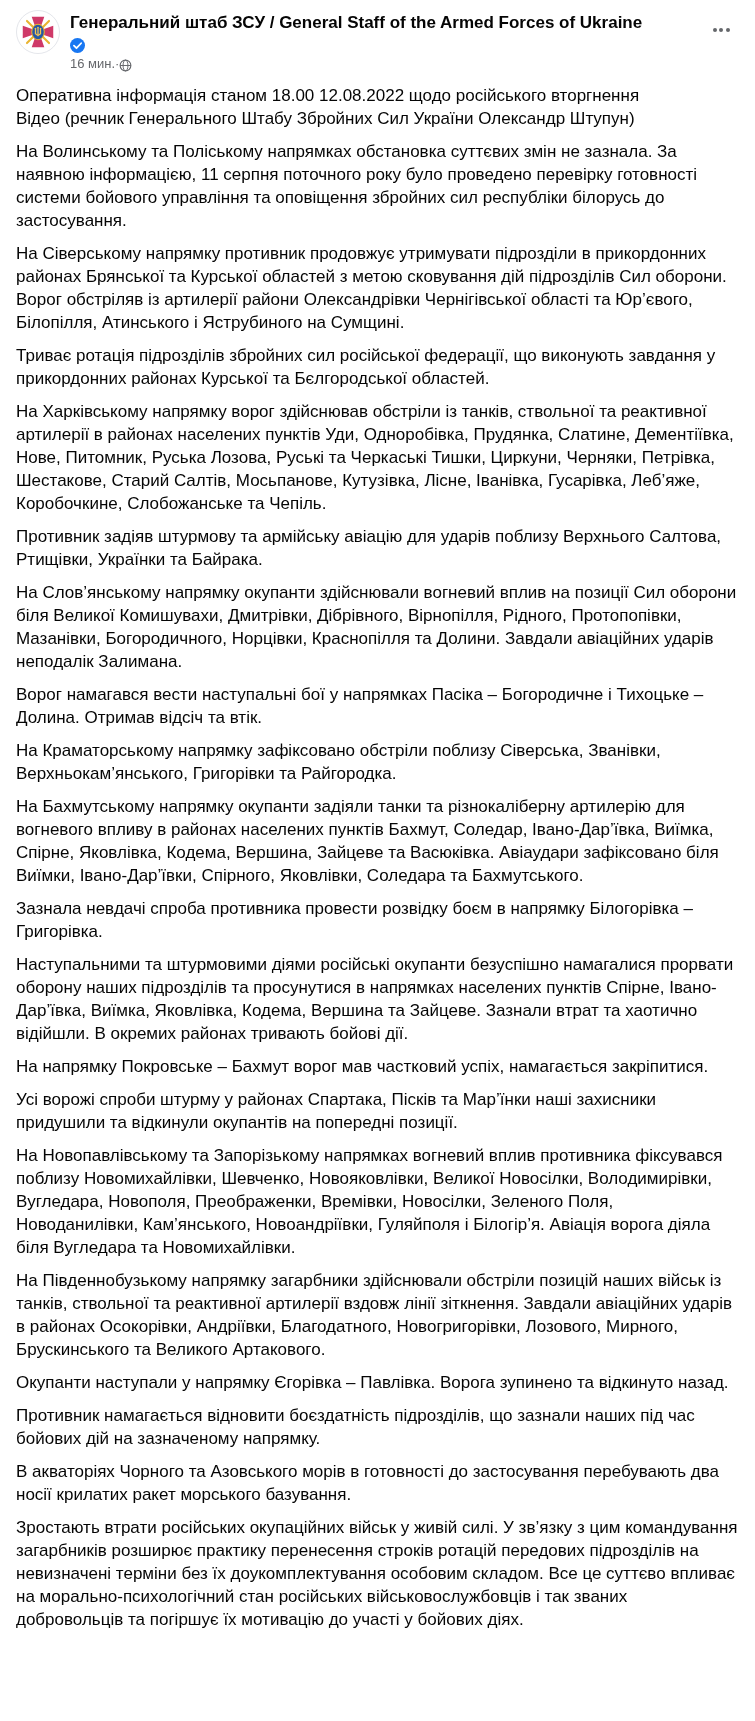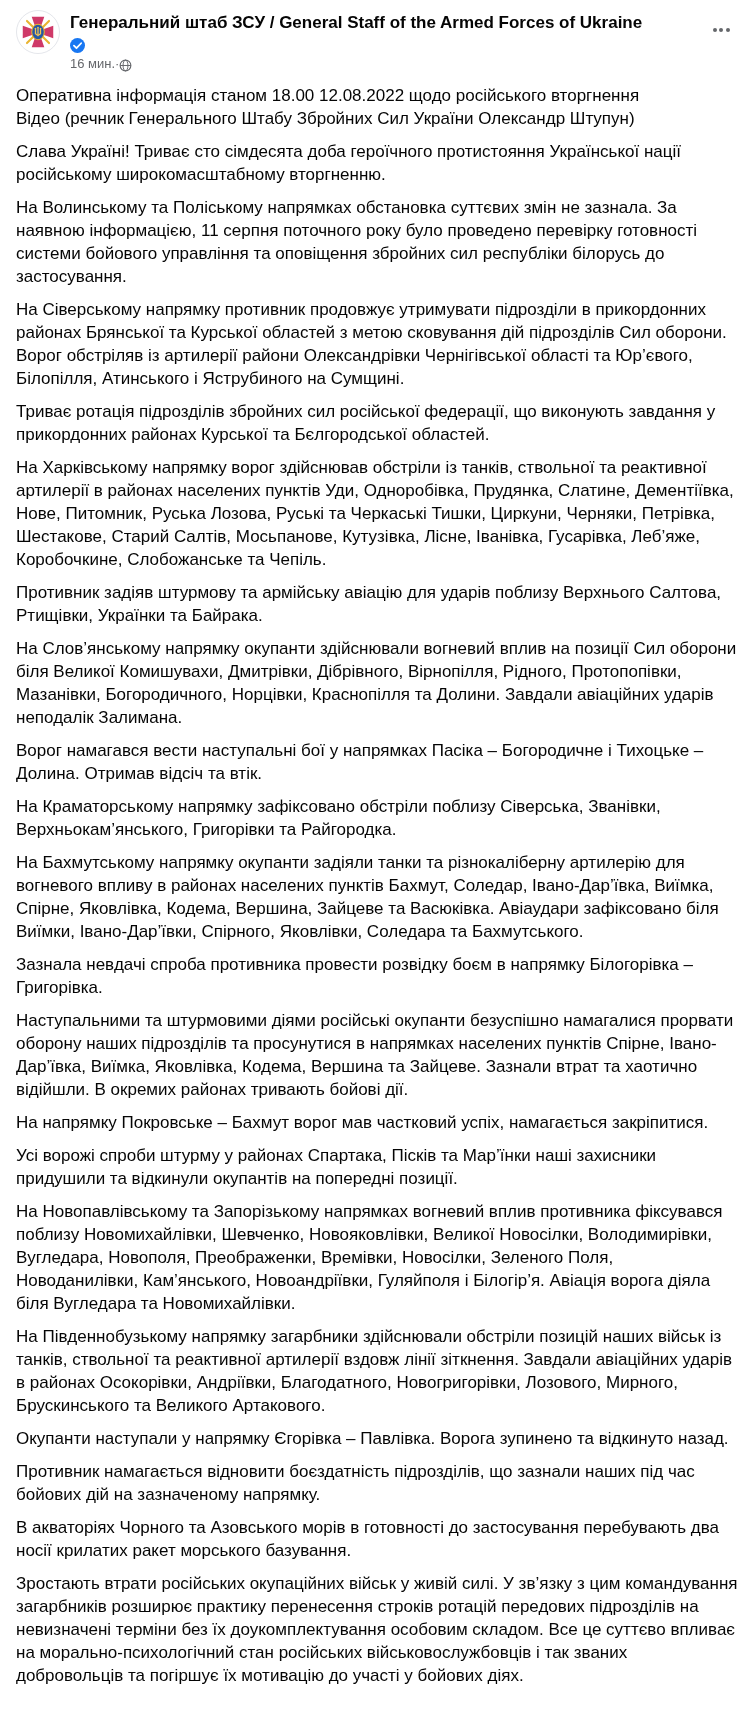--- a/index.html
+++ b/index.html
@@ -146,21 +146,20 @@
       <span class="dot"></span>
       <span class="dot"></span>
       <span class="dot"></span>
     </button>
 
   </div>
 
   <div class="post-text">
       <div class="post-paragraph">Оперативна інформація станом 18.00 12.08.2022 щодо російського вторгнення
 Відео (речник Генерального Штабу Збройних Сил України Олександр Штупун)</div>
-      <div class="post-paragraph">Слава Україні! Триває сто сімдесята доба героїчного протистояння Української нації російському широкомасштабному вторгненню.</div>
       <div class="post-paragraph">На Волинському та Поліському напрямках обстановка суттєвих змін не зазнала. За наявною інформацією, 11 серпня поточного року було проведено перевірку готовності системи бойового управління та оповіщення збройних сил республіки білорусь до застосування.</div>
       <div class="post-paragraph">На Сіверському напрямку противник продовжує утримувати підрозділи в прикордонних районах Брянської та Курської областей з метою сковування дій підрозділів Сил оборони. Ворог обстріляв із артилерії райони Олександрівки Чернігівської області та Юр’євого, Білопілля, Атинського і Яструбиного на Сумщині.</div>
       <div class="post-paragraph">Триває ротація підрозділів збройних сил російської федерації, що виконують завдання у прикордонних районах Курської та Бєлгородської областей.</div>
       <div class="post-paragraph">На Харківському напрямку ворог здійснював обстріли із танків, ствольної та реактивної артилерії в районах населених пунктів Уди, Одноробівка, Прудянка, Слатине, Дементіївка, Нове, Питомник, Руська Лозова, Руські та Черкаські Тишки, Циркуни, Черняки, Петрівка, Шестакове, Старий Салтів, Мосьпанове, Кутузівка, Лісне, Іванівка, Гусарівка, Леб’яже, Коробочкине, Слобожанське та Чепіль.</div>
       <div class="post-paragraph">Противник задіяв штурмову та армійську авіацію для ударів поблизу Верхнього Салтова, Ртищівки, Українки та Байрака.</div>
       <div class="post-paragraph">На Слов’янському напрямку окупанти здійснювали вогневий вплив на позиції Сил оборони біля Великої Комишувахи, Дмитрівки, Дібрівного, Вірнопілля, Рідного, Протопопівки, Мазанівки, Богородичного, Норцівки, Краснопілля та Долини. Завдали авіаційних ударів неподалік Залимана.</div>
       <div class="post-paragraph">Ворог намагався вести наступальні бої у напрямках Пасіка – Богородичне і Тихоцьке – Долина. Отримав відсіч та втік.</div>
       <div class="post-paragraph">На Краматорському напрямку зафіксовано обстріли  поблизу Сіверська, Званівки, Верхньокам’янського, Григорівки та Райгородка.</div>
       <div class="post-paragraph">На Бахмутському напрямку окупанти задіяли танки та різнокаліберну артилерію для вогневого впливу в районах населених пунктів Бахмут, Соледар, Івано-Дар’ївка, Виїмка, Спірне, Яковлівка, Кодема, Вершина, Зайцеве та Васюківка. Авіаудари зафіксовано біля Виїмки, Івано-Дар’ївки, Спірного, Яковлівки, Соледара та Бахмутського.</div>
       <div class="post-paragraph">Зазнала невдачі спроба противника провести розвідку боєм в напрямку Білогорівка – Григорівка.</div>

